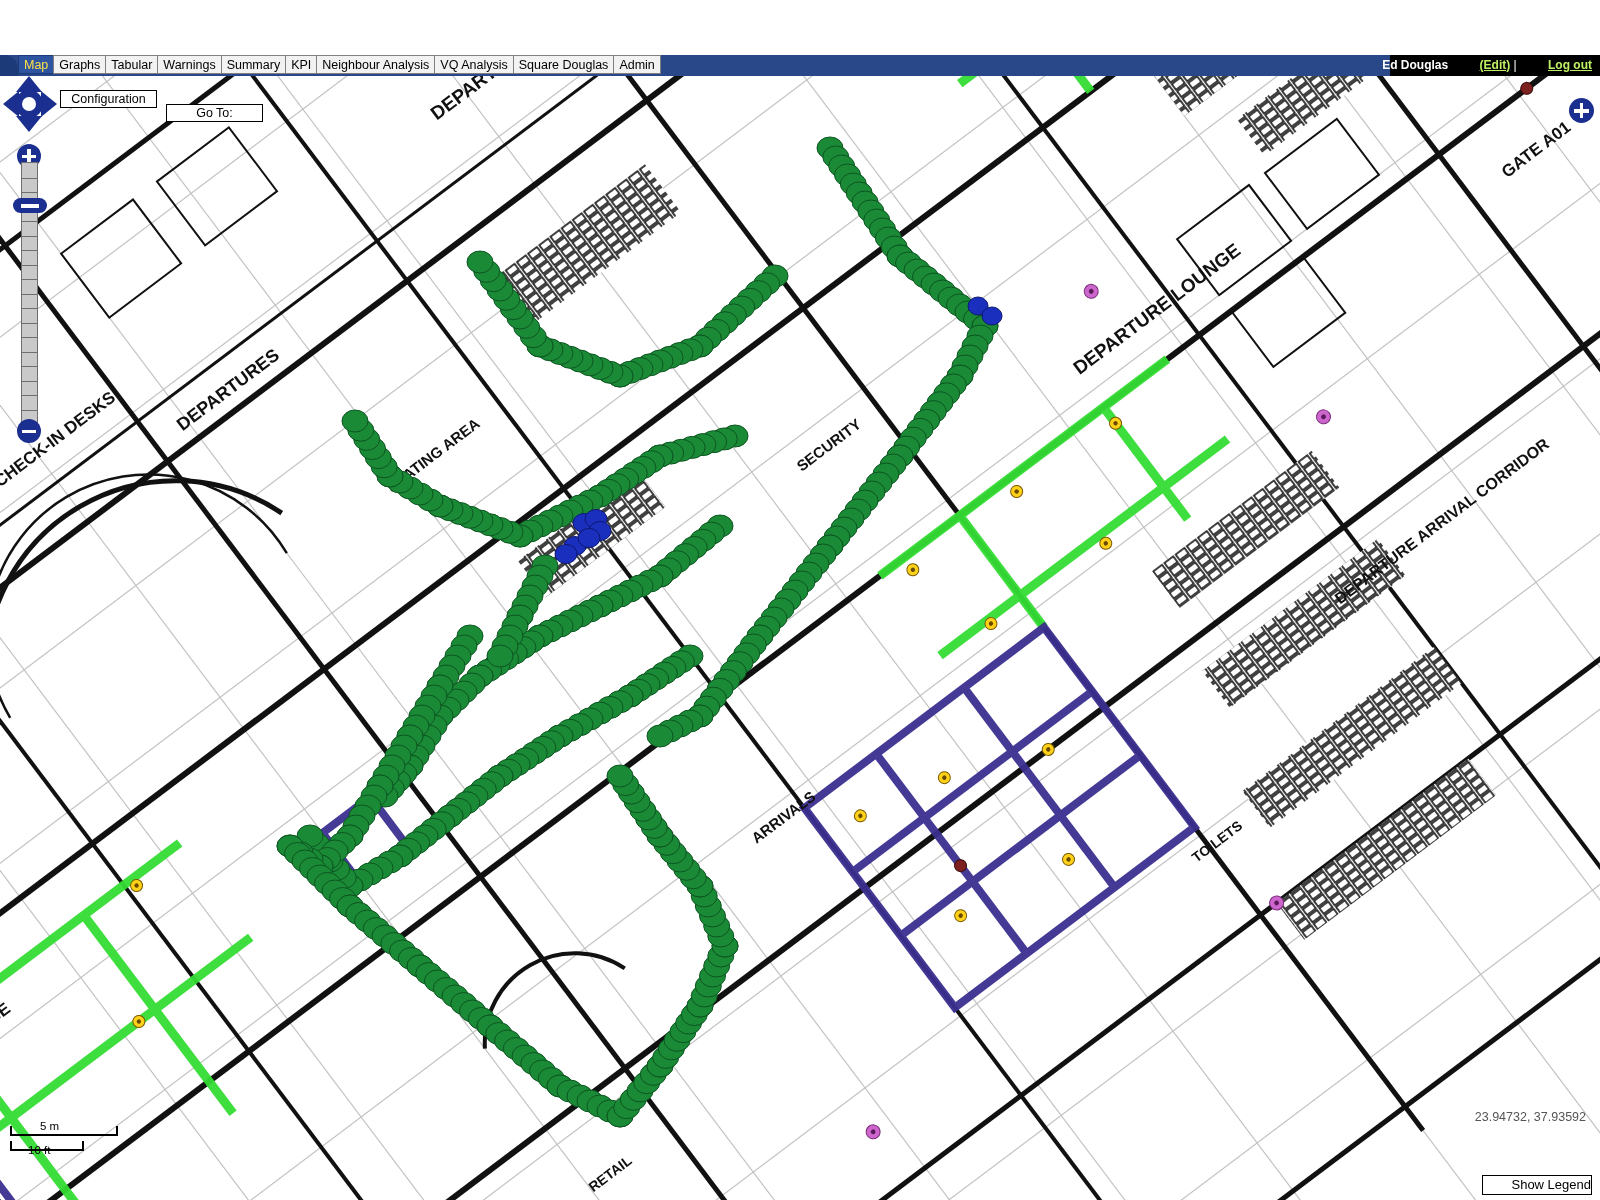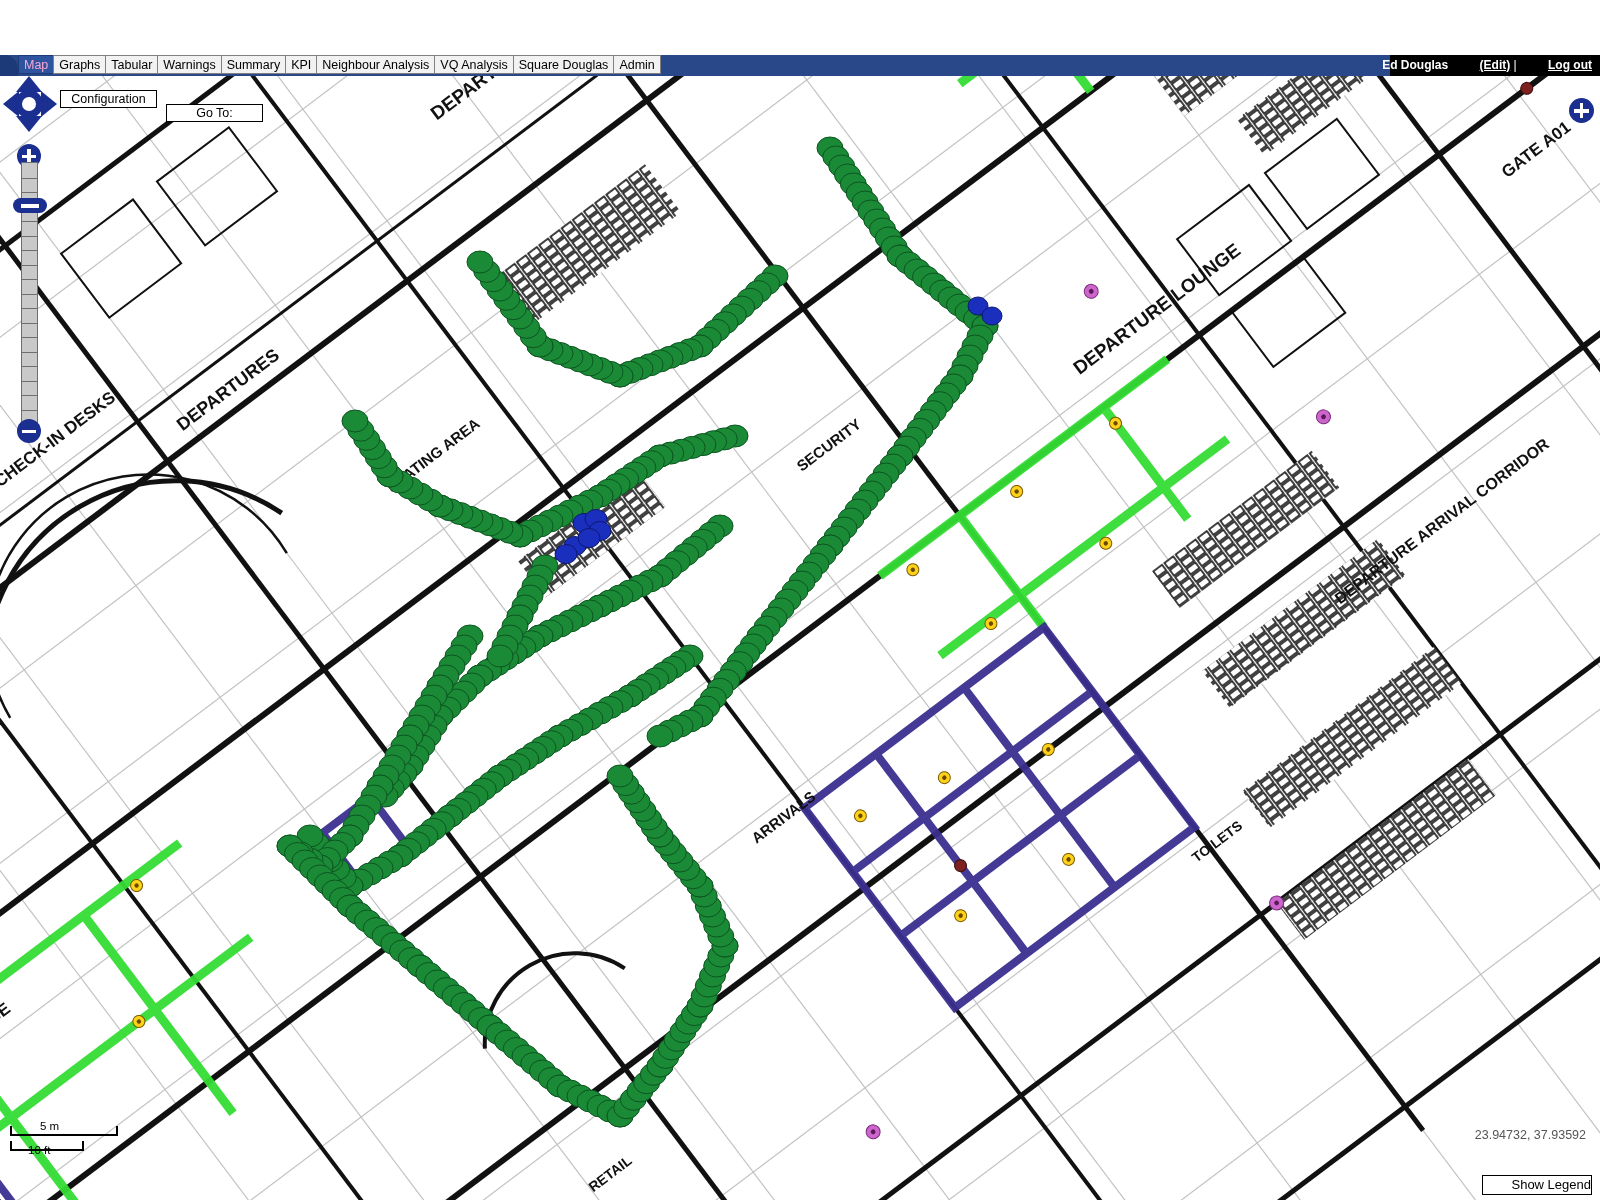--- a/index.html
+++ b/index.html
@@ -106,33 +106,33 @@
     color: #000000;
     background: #f2f2f2;
     border: 1px solid #808080;
     box-sizing: border-box;
     white-space: nowrap;
     cursor: pointer;
     font-family: "Liberation Sans", sans-serif;
   }
   .tab.active {
     background: #2e54a0;
-    color: #f9a8d4;
+    color: #fde047;
     border-color: #1c3a78;
   }
   #user-strip {
     position: absolute; top: 0; right: 8px;
     height: 21px; line-height: 21px;
     color: #ffffff;
     font-size: 12px;
     font-weight: bold;
     white-space: nowrap;
   }
   #user-strip a {
-    color: #ffffff;
+    color: #bef264;
     text-decoration: underline;
     cursor: pointer;
     padding-left: 28px;
   }
   #user-strip .sep { font-weight: normal; }
 
   
   #map {
     position: absolute; top: 76px; left: 0;
     width: 1600px; height: 1124px;
@@ -301,21 +301,21 @@
     background: #000000; top: -8px;
   }
   #scale-ft-line:before { left: 0; }
   #scale-ft-line:after { left: 72px; }
   #scale-ft-label {
     position: absolute; top: 24px; left: 18px;
   }
 
   
   #coords {
-    position: absolute; right: 14px; bottom: 58px;
+    position: absolute; right: 14px; bottom: 76px;
     font-size: 12.5px;
     color: #555555;
     z-index: 22;
     white-space: nowrap;
   }
 </style>
 </head>
 <body>
 
 <div id="app">

